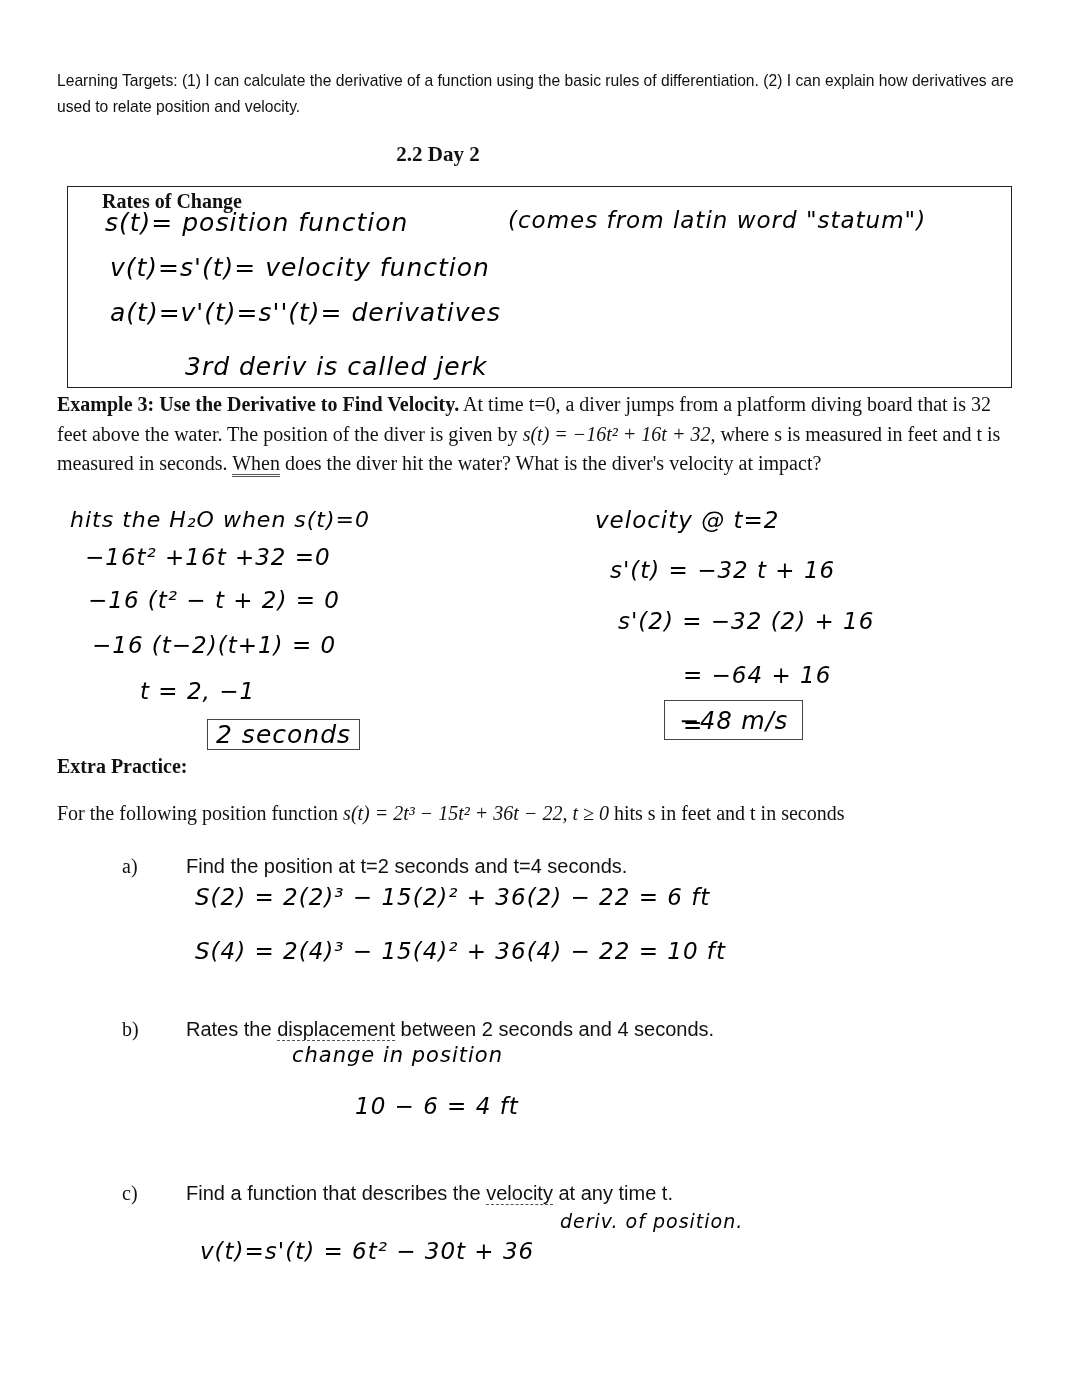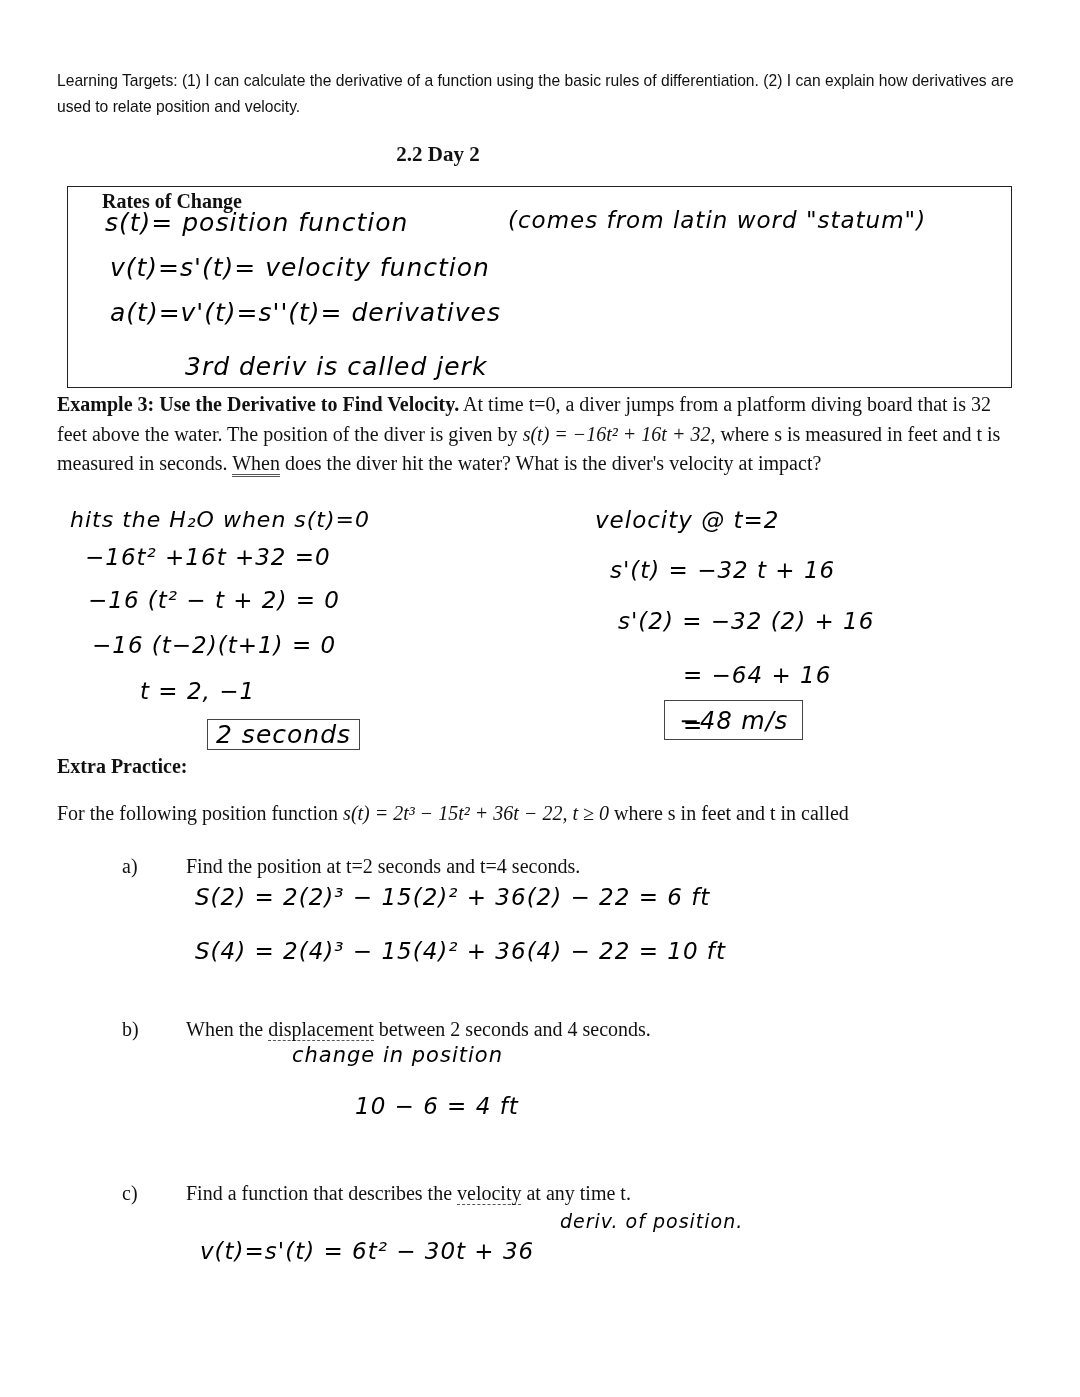--- a/index.html
+++ b/index.html
@@ -11,21 +11,21 @@
   .roc-box { left:67px; top:186px; width:943px; height:200px; border:1.5px solid #222; }
   .roc-title { left:77px; top:190px; font-size:20px; font-weight:bold; font-family:"Liberation Serif", serif;margin-left:25px; }
   .h1 { font-size:25px; }
   .ex { left:57px; top:390px; width:960px; font-size:20px; line-height:29.5px; white-space:normal; font-family:"Liberation Serif", serif; }
   .ex b { font-weight:bold; }
   .ans-box { border:1.5px solid #444; }
   .ep { left:57px; top:755px; font-size:20px; font-weight:bold; font-family:"Liberation Serif", serif; }
   .pf { left:57px; top:802px; font-size:20px; font-family:"Liberation Serif", serif; }
   .pf i { font-style:italic; }
   .lbl { font-size:20px; font-family:"Liberation Serif", serif; }
-  .q { font-size:20px; font-family:Liberation Serif, serif;text-align:right; }
+  .q { font-size:20px; font-family:Liberation Sans, sans-serif;text-align:right; }
   .dbl-underline { border-bottom:3px double #555; }
   .squiggle { border-bottom:1.5px dashed #555; }
 </style>
 </head>
 <body>
 
 <div class="abs targets">Learning Targets: (1) I can calculate the derivative of a function using the basic rules of differentiation. (2) I can explain how derivatives are used to relate position and velocity.</div>
 <div class="abs title">2.2 Day 2</div>
 
 <div class="abs roc-box"></div>
@@ -49,31 +49,31 @@
 
 <div class="abs hand" style="left:595px; top:507px; font-size:23px;">velocity @ t=2</div>
 <div class="abs hand" style="left:610px; top:557px; font-size:23px;">s'(t) = −32 t + 16</div>
 <div class="abs hand" style="left:618px; top:608px; font-size:23px;">s'(2) = −32 (2) + 16</div>
 <div class="abs hand" style="left:683px; top:662px; font-size:23px;">= −64 + 16</div>
 <div class="abs hand" style="left:683px; top:712px; font-size:23px;">=</div>
 <div class="abs hand ans-box" style="left:664px; top:700px; font-size:24px; padding:6px 14px; height:40px; box-sizing:border-box;">−48 m/s</div>
 
 <div class="abs ep">Extra Practice:</div>
 <div class="abs pf">
-  <span>For the following position function </span><i>s(t) = 2t³ − 15t² + 36t − 22, t ≥ 0</i><span> where s in feet and t in called</span>
+  <span>For the following position function </span><i>s(t) = 2t³ − 15t² + 36t − 22, t ≥ 0</i><span> hits s in feet and t in seconds</span>
 </div>
 
 <div class="abs lbl" style="left:122px; top:855px;">a)</div>
 <div class="abs q" style="left:186px; top:855px;">Find the position at t=2 seconds and t=4 seconds.</div>
 <div class="abs hand" style="left:195px; top:884px; font-size:23px;">S(2) = 2(2)³ − 15(2)² + 36(2) − 22 = 6 ft</div>
 <div class="abs hand" style="left:195px; top:938px; font-size:23px;">S(4) = 2(4)³ − 15(4)² + 36(4) − 22 = 10 ft</div>
 
 <div class="abs lbl" style="left:122px; top:1018px;">b)</div>
 <div class="abs q" style="left:186px; top:1018px;">
-  <span>When the </span><span class="squiggle">displacement</span><span> between 2 seconds and 4 seconds.</span>
+  <span>Rates the </span><span class="squiggle">displacement</span><span> between 2 seconds and 4 seconds.</span>
 </div>
 <div class="abs hand" style="left:292px; top:1043px; font-size:21px;">change in position</div>
 <div class="abs hand" style="left:355px; top:1093px; font-size:23px;">10 − 6 = 4 ft</div>
 
 <div class="abs lbl" style="left:122px; top:1182px;">c)</div>
 <div class="abs q" style="left:186px; top:1182px;">
   <span>Find a function that describes the </span><span class="squiggle">velocity</span><span> at any time t.</span>
 </div>
 <div class="abs hand" style="left:560px; top:1210px; font-size:19px;">deriv. of position.</div>
 <div class="abs hand" style="left:200px; top:1238px; font-size:23px;">v(t)=s'(t) = 6t² − 30t + 36</div>

